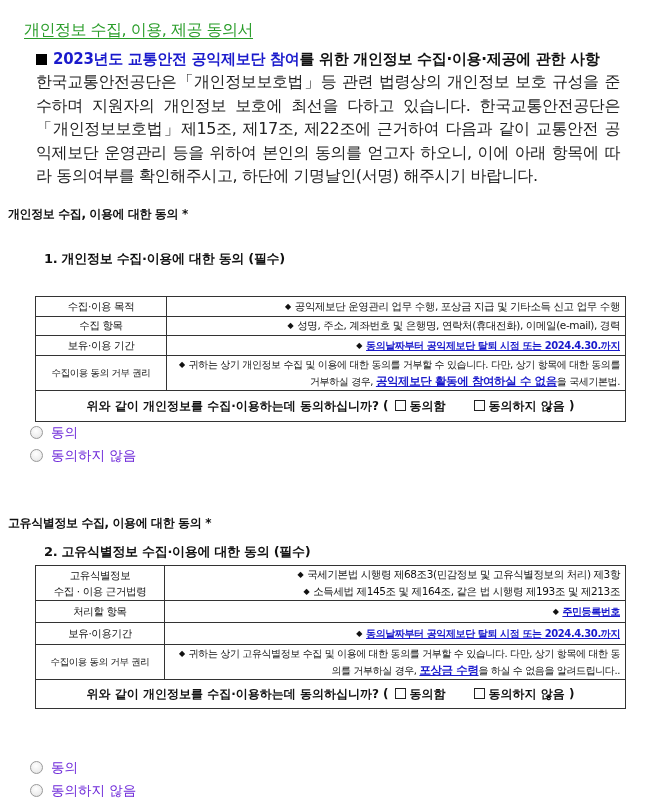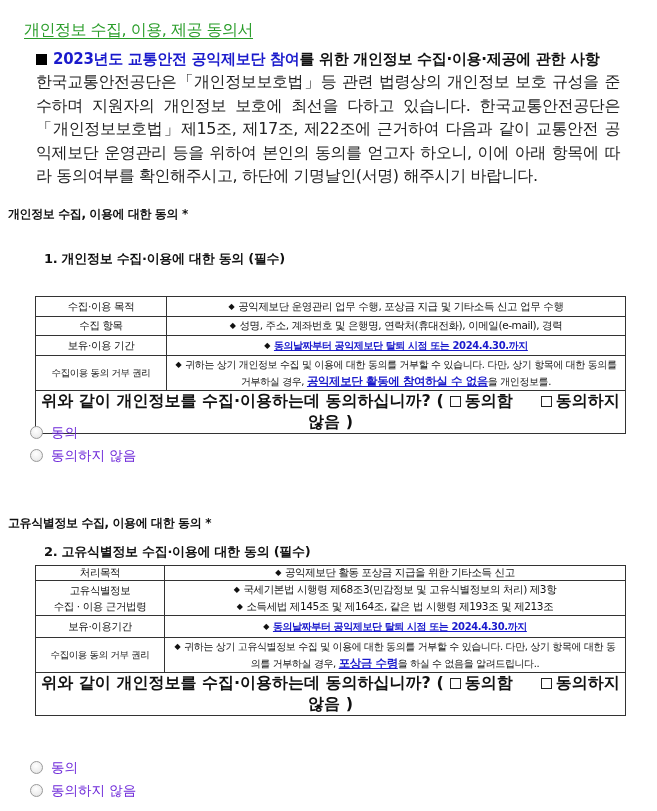--- a/index.html
+++ b/index.html
@@ -30,24 +30,24 @@
       position: absolute; left: 44px; font-size: 13px; font-weight: bold; white-space: nowrap; letter-spacing: -0.3px;
     }
 
     table.consent {
       position: absolute; border-collapse: collapse; table-layout: fixed;
       font-size: 10.5px; letter-spacing: -0.4px;
     }
     table.consent td { border: 1px solid #333; padding: 0 5px; vertical-align: middle; }
     table.consent td.label { text-align: center; }
     table.consent td.label.small { font-size: 9.5px; }
-    table.consent td.content { text-align: center; }
+    table.consent td.content { text-align: right; }
     table.consent td.content.two-line { line-height: 16px; padding-top: 1px; }
     table.consent tr.question td {
-      font-size: 16px; font-weight: bold; text-align: center; letter-spacing: 0px;
+      font-size: 12px; font-weight: bold; text-align: center; letter-spacing: 0px;
     }
     .bullet { margin-right: 4px; font-size: 8px; vertical-align: 1px; }
     .blue-link { color: #1a1acc; text-decoration: underline; font-weight: bold; font-size: 10px; }
     .blue-link-sm { color: #1a1acc; text-decoration: underline; font-weight: bold; font-size: 11.5px; }
     .cb { display: inline-block; width: 11px; height: 11px; border: 1.2px solid #222; vertical-align: -1px; margin: 0 4px 0 6px; }
 
     .radio-group { position: absolute; left: 30px; }
     .radio-row { display: flex; align-items: center; height: 23px; }
     .radio {
       width: 13px; height: 13px; border-radius: 50%;
@@ -86,21 +86,21 @@
   <tr style="height:19px;">
     <td class="label">수집 항목</td>
     <td class="content"><span class="bullet">◆</span><span>성명, 주소, 계좌번호 및 은행명, 연락처(휴대전화), 이메일(e-mail), 경력</span></td>
   </tr>
   <tr style="height:20px;">
     <td class="label">보유·이용 기간</td>
     <td class="content"><span class="bullet">◆</span><span class="blue-link">동의날짜부터 공익제보단 탈퇴 시점 또는 2024.4.30.까지</span></td>
   </tr>
   <tr style="height:34px;">
     <td class="label small">수집이용 동의 거부 권리</td>
-    <td class="content two-line" style="font-size:10px;"><span class="bullet">◆</span><span>귀하는 상기 개인정보 수집 및 이용에 대한 동의를 거부할 수 있습니다. 다만, 상기 항목에 대한 동의를 거부하실 경우, </span><span class="blue-link-sm">공익제보단 활동에 참여하실 수 없음</span><span>을 개인정보를.</span></td>
+    <td class="content two-line" style="font-size:10px;"><span class="bullet">◆</span><span>귀하는 상기 개인정보 수집 및 이용에 대한 동의를 거부할 수 있습니다. 다만, 상기 항목에 대한 동의를 거부하실 경우, </span><span class="blue-link-sm">공익제보단 활동에 참여하실 수 없음</span><span>을 국세기본법.</span></td>
   </tr>
   <tr class="question" style="height:31px;">
     <td colspan="2">
       <span>위와 같이 개인정보를 수집·이용하는데 동의하십니까? (</span><span class="cb"></span><span>동의함</span><span style="display:inline-block;width:22px;"></span><span class="cb"></span><span>동의하지 않음</span> <span>)</span>
     </td>
   </tr>
 </tbody>
   </table>
 
 <div class="radio-group" style="top:421px;">
@@ -118,33 +118,33 @@
   <span>고유식별정보 수집, 이용에 대한 동의</span><span class="req">*</span>
 </div>
 <div class="sub-title" style="top:543px;">2. 고유식별정보 수집·이용에 대한 동의 (필수)</div>
 
 <table class="consent" style="left:35px; top:565px; width:590px;">
   <colgroup>
       <col style="width:129px">
       <col style="width:461px">
     </colgroup>
   <tbody>
-      <tr style="height:14px;">
-    <td class="label">처리목적</td>
-    <td class="content"><span class="bullet">◆</span><span>공익제보단 활동 포상금 지급을 위한 기타소득 신고</span></td>
-  </tr>
   <tr style="height:33px;">
     <td class="label" style="line-height:16px;">
       <div>고유식별정보</div>
       <div>수집 · 이용 근거법령</div>
     </td>
     <td class="content" style="line-height:16px;">
       <div><span class="bullet">◆</span><span>국세기본법 시행령 제68조3(민감정보 및 고유식별정보의 처리) 제3항</span></div>
       <div><span class="bullet">◆</span><span>소득세법 제145조 및 제164조, 같은 법 시행령 제193조 및 제213조</span></div>
     </td>
+  </tr>
+  <tr style="height:22px;">
+    <td class="label">처리할 항목</td>
+    <td class="content"><span class="bullet">◆</span><span class="blue-link">주민등록번호</span></td>
   </tr>
   <tr style="height:22px;">
     <td class="label">보유·이용기간</td>
     <td class="content"><span class="bullet">◆</span><span class="blue-link">동의날짜부터 공익제보단 탈퇴 시점 또는 2024.4.30.까지</span></td>
   </tr>
   <tr style="height:31px;">
     <td class="label small">수집이용 동의 거부 권리</td>
     <td class="content two-line" style="font-size:10px;"><span class="bullet">◆</span><span>귀하는 상기 고유식별정보 수집 및 이용에 대한 동의를 거부할 수 있습니다. 다만, 상기 항목에 대한 동의를 거부하실 경우, </span><span class="blue-link-sm">포상금 수령</span><span>을 하실 수 없음을 알려드립니다..</span></td>
   </tr>
   <tr class="question" style="height:29px;">

